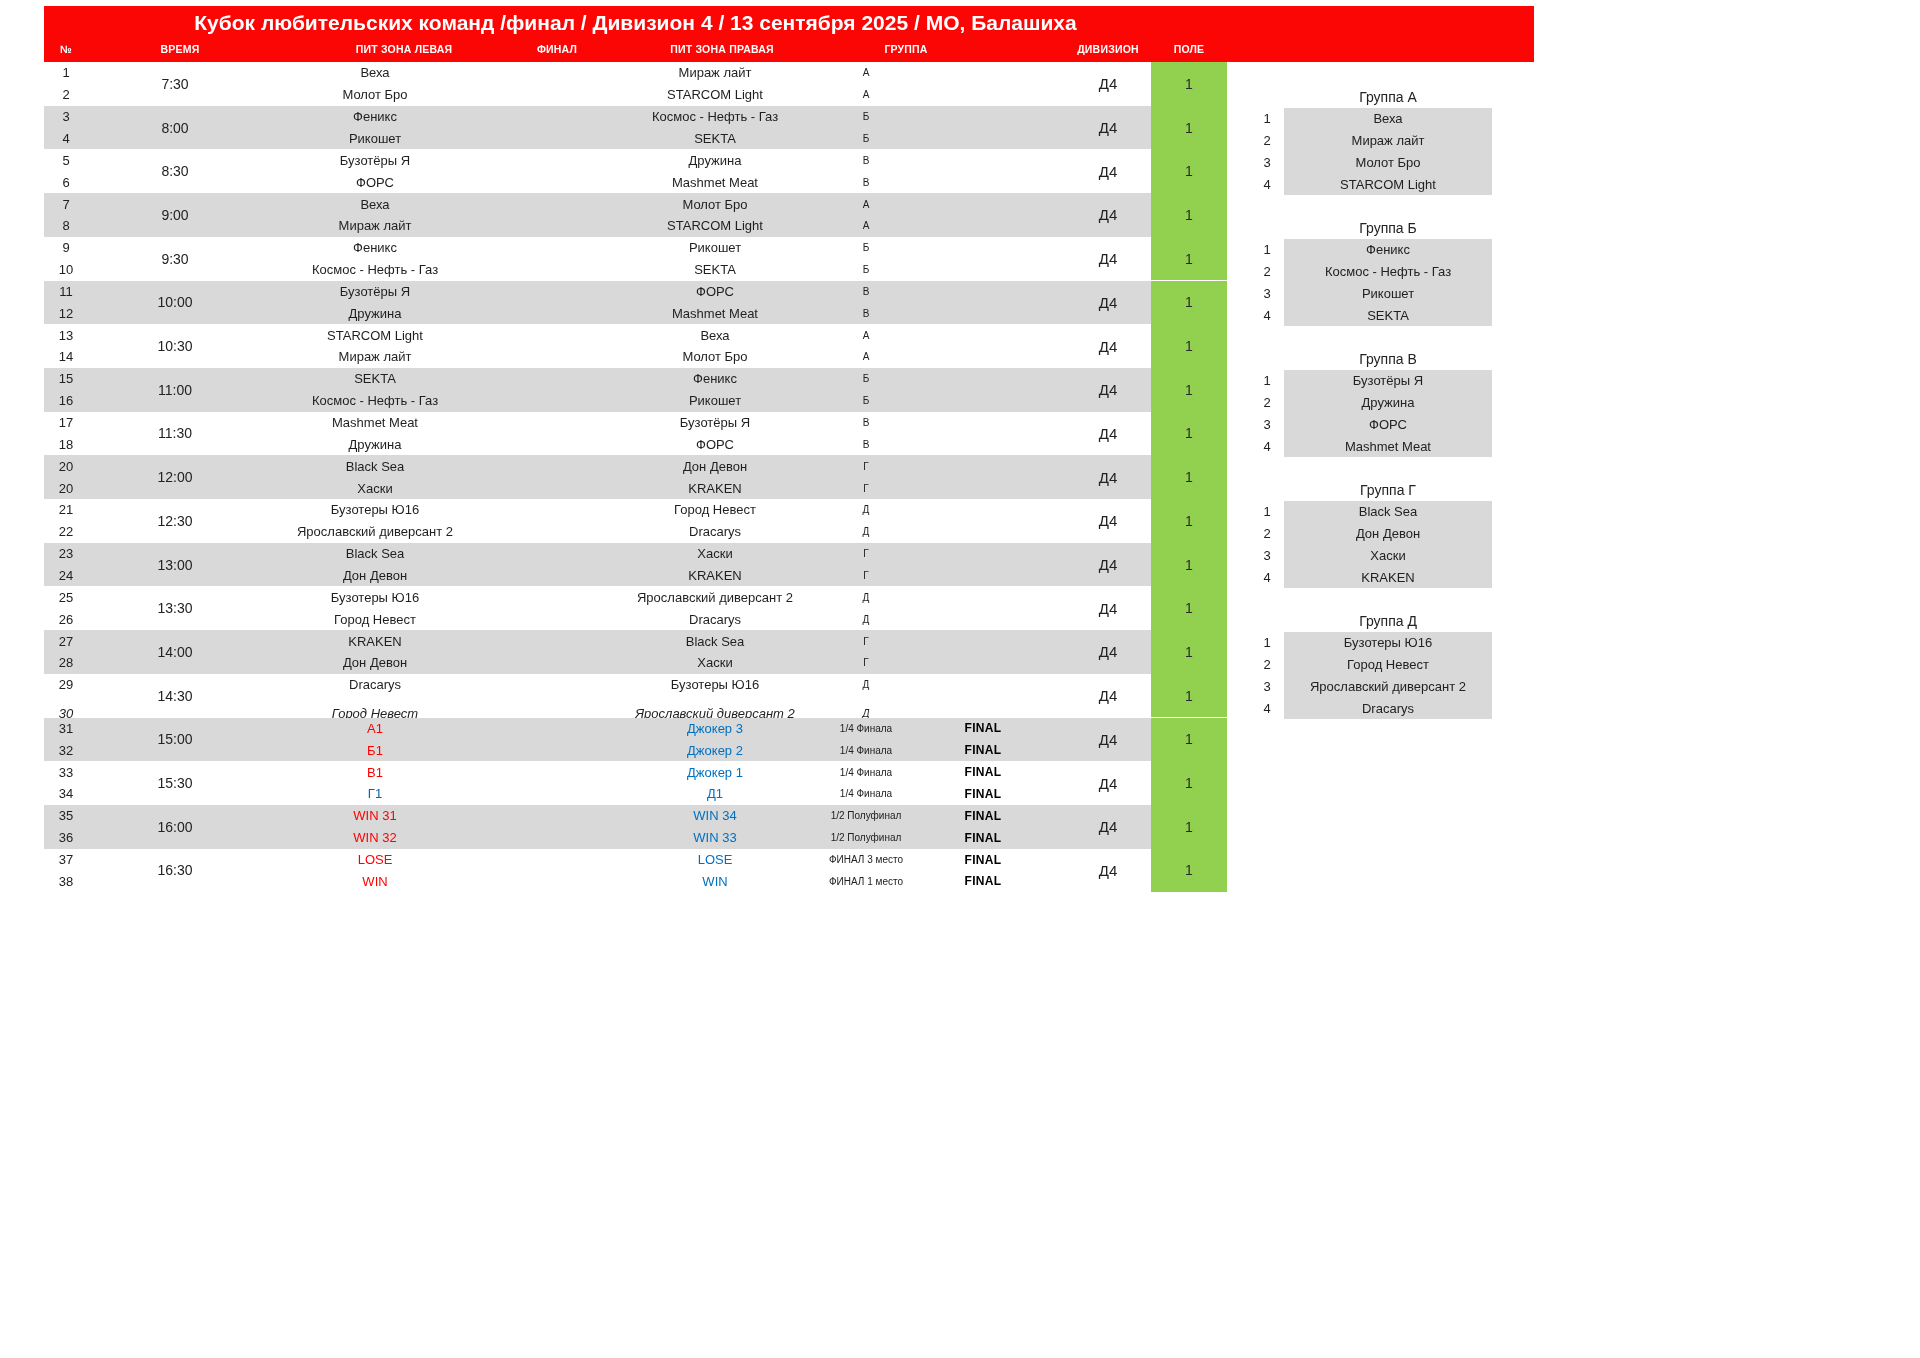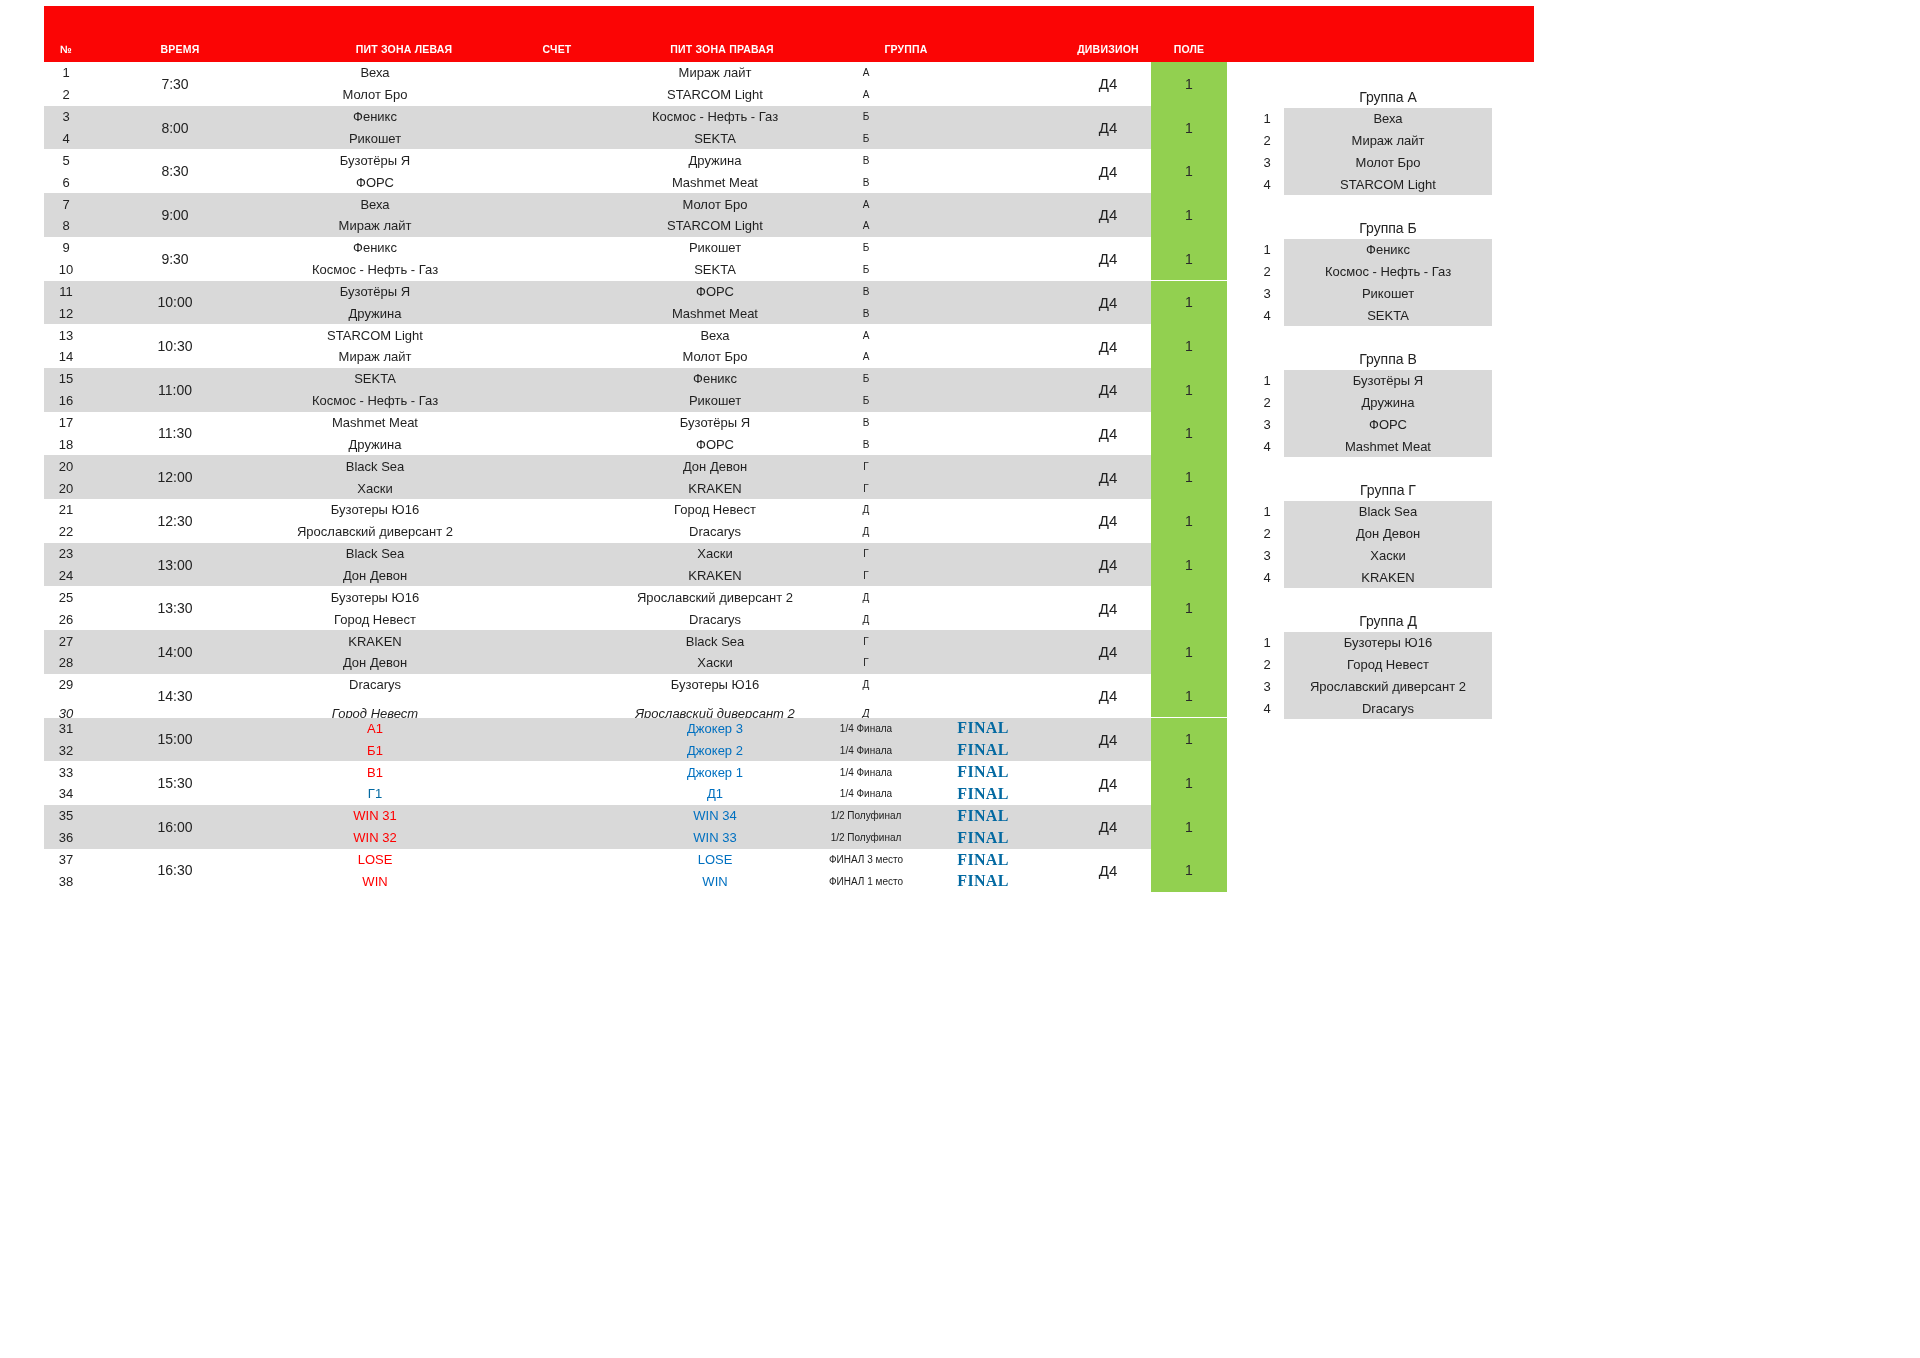--- a/index.html
+++ b/index.html
@@ -50,42 +50,43 @@
     display:flex;align-items:center;
     transform:translateX(-50%);
     font-size:15px;color:#222;
   }
   .mrow{position:absolute;left:0;width:1183px;}
   .mrow span{position:absolute;top:0;height:100%;display:flex;align-items:center;}
   .mrow .no{left:22px;transform:translateX(-50%);font-size:13px;color:#222;}
   .mrow .lt{left:331px;transform:translateX(-50%);font-size:13px;}
   .mrow .rt{left:671px;transform:translateX(-50%);font-size:13px;}
   .mrow .gr{left:822px;transform:translateX(-50%);font-size:10px;color:#222;}
-  .mrow .fin{left:939px;transform:translateX(-50%);font-size:16px;font-weight:600;color:#0369a1;letter-spacing:.3px;font-family:Liberation Serif, serif;}
+  .mrow .fin{left:939px;transform:translateX(-50%);font-size:12px;font-weight:600;color:#000000;letter-spacing:.3px;}
 
   
   .gtitle{
     position:absolute;left:1388px;transform:translateX(-50%);
     font-size:14px;color:#222;white-space:nowrap;
   }
   .gbox{position:absolute;left:1284px;width:208px;background:#d9d9d9;}
   .grow{position:absolute;left:0;width:208px;text-align:center;font-size:13px;color:#222;
         display:flex;align-items:center;justify-content:center;white-space:nowrap;}
   .gnum{position:absolute;left:1267px;transform:translateX(-50%);font-size:13px;color:#222;
         display:flex;align-items:center;}
 </style>
 </head>
 <body>
 
 <div class="sheet">
   <div class="redbar">
+    <div class="title">Кубок любительских команд /финал / Дивизион 4 / 13 сентября 2025 / МО, Балашиха</div>
     <div class="colhead ctr" style="left:22px">№</div>
     <div class="colhead ctr" style="left:136px">ВРЕМЯ</div>
     <div class="colhead ctr" style="left:360px">ПИТ ЗОНА ЛЕВАЯ</div>
-    <div class="colhead ctr" style="left:513px">СЧЕТ</div>
+    <div class="colhead ctr" style="left:513px">ФИНАЛ</div>
     <div class="colhead ctr" style="left:678px">ПИТ ЗОНА ПРАВАЯ</div>
     <div class="colhead ctr" style="left:862px">ГРУППА</div>
     <div class="colhead ctr" style="left:1064px">ДИВИЗИОН</div>
     <div class="colhead ctr" style="left:1145px">ПОЛЕ</div>
   </div>
 
   <div id="tbody">
       <div class="pair" style="top: 0px; height: 43.7px;">
         <div class="band"></div>
         <div class="green">1</div>

